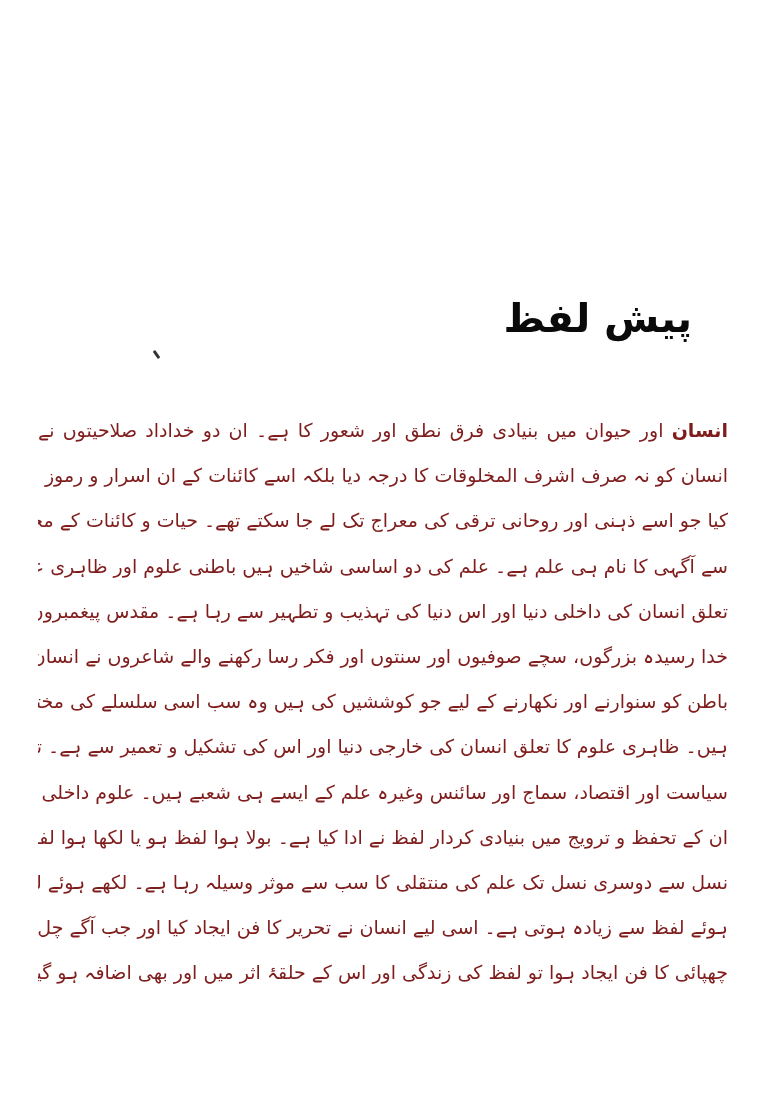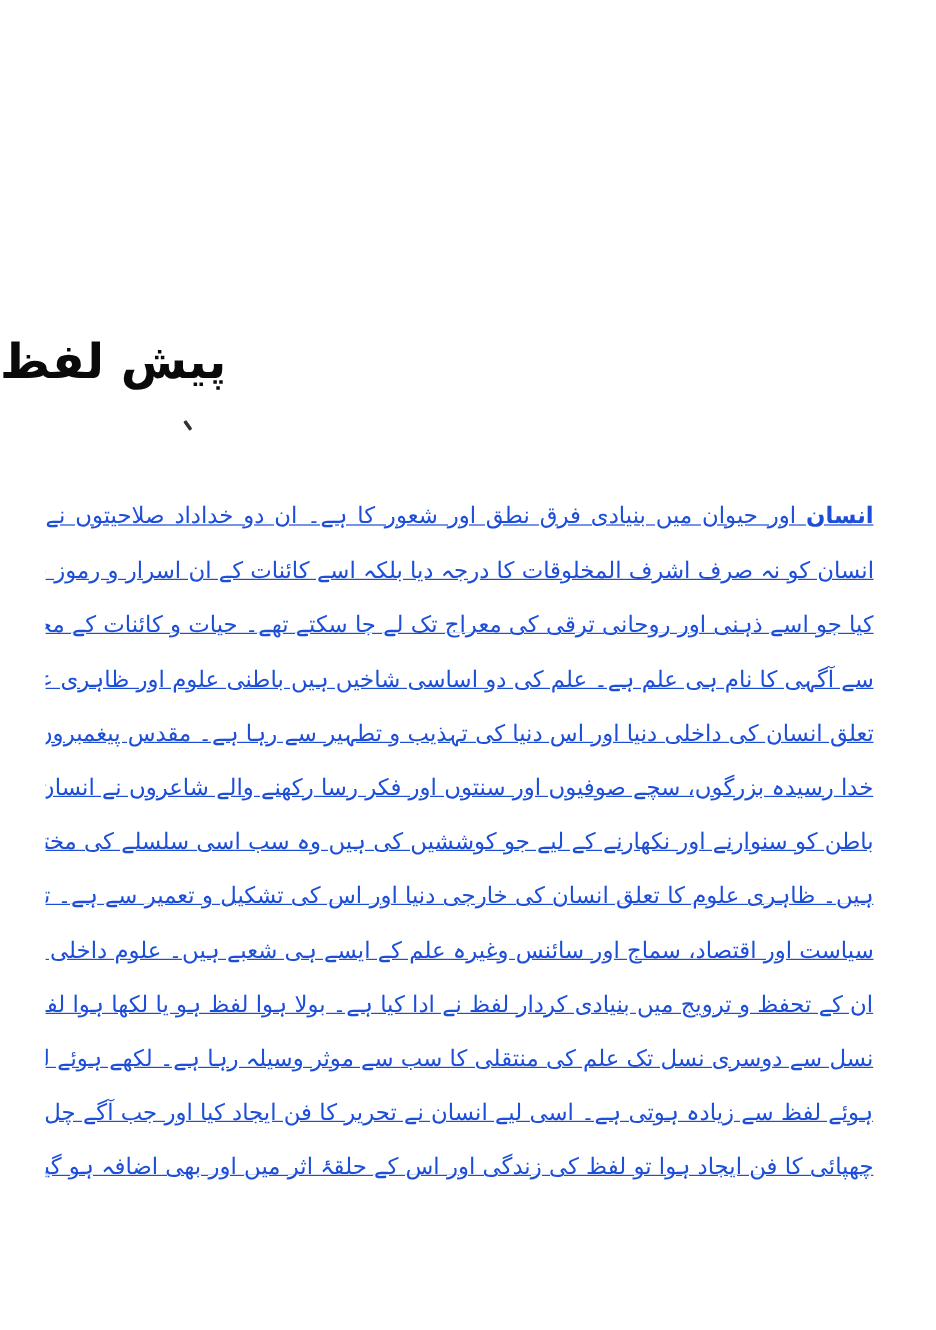--- a/index.html
+++ b/index.html
@@ -20,28 +20,28 @@
       left: 0; top: 0;
       width: 780px;
       height: 1108px;
       background: #ffffff;
     }
     .title {
       position: absolute;
       top: 272px;
       left: 0;
       width: 676px;
-      text-align: left;
+      text-align: right;
       direction: rtl;
       font-family: "DejaVu Sans", sans-serif;
       font-size: 40px;
       font-weight: bold;
       line-height: 60px;
       color: #0a0a0a;
-      margin: 0;
+      margin: 16px;
     }
     .stray-mark {
       position: absolute;
       left: 155px;
       top: 350px;
       width: 3px;
       height: 9px;
       background: #333;
       transform: rotate(-35deg);
       border-radius: 1px;
@@ -57,22 +57,21 @@
     }
     .line {
       display: block;
       height: 45.2px;
       line-height: 45.2px;
       font-size: 19px;
       text-align: justify;
       text-align-last: justify;
       white-space: nowrap;
       overflow: hidden;
-      color: #1d4ed8;
-      text-decoration: underline;
+      color: #7f1d1d;
     }
     .line.last {
       text-align-last: right;
     }
     .lead-word {
       font-weight: bold;
     }
   </style>
 </head>
 <body>

